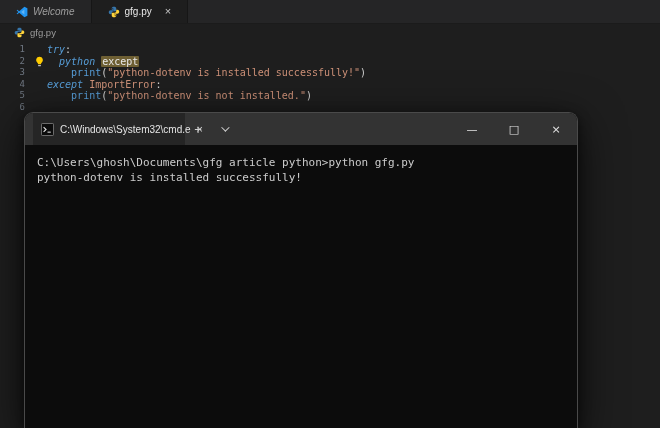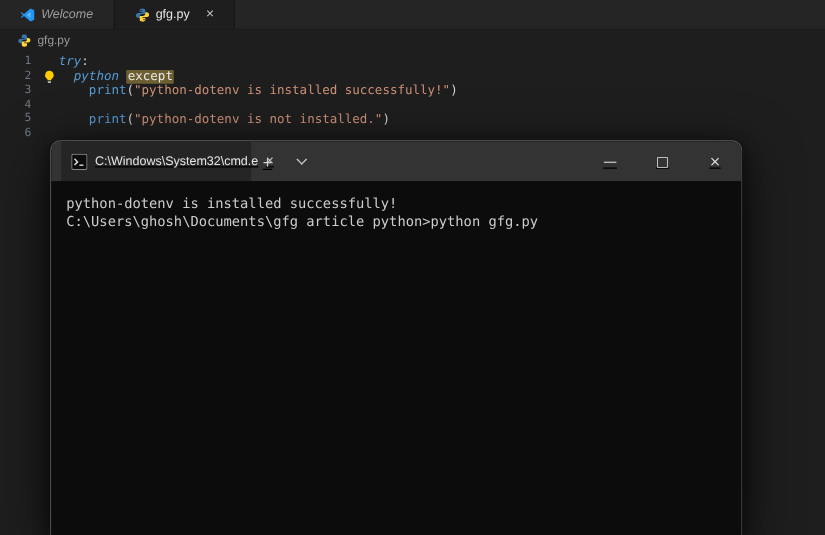--- a/index.html
+++ b/index.html
@@ -36,26 +36,25 @@
   .src { white-space:pre; }
   .tok-kw  { color:var(--keyword); font-style:italic;margin-top:14px; }
   .tok-fn  { color:var(--function); }
   .tok-str { color:var(--string); }
   .tok-cls { color:var(--classname); }
   .tok-pl  { color:#cfcfcf; }
   .tok-hl  { color:#e8e8e8; background:var(--wordhl); padding:0 1px; border-radius:1px; }
 
   
   .terminal {
-    position:absolute; left:40px; top:112px; width:554px; height:316px;
+    position:absolute; left:24px; top:112px; width:554px; height:316px;
     border-radius:9px 9px 0 0; overflow:hidden;
     border:1px solid #4a4a4a; border-bottom:none;
     box-shadow:0 12px 45px rgba(0,0,0,.7), 0 3px 12px rgba(0,0,0,.55);
     background:var(--terminal_bg);
-    text-decoration:underline;
   }
   .term-titlebar {
     height:32px; background:var(--terminal_titlebar_bg);
     display:flex; align-items:stretch;
   }
   .term-tab {
     margin-left:8px; width:152px; background:#252525;
     display:flex; align-items:center; gap:6px; padding:0 8px;
     font-size:10px; color:#e5e5e5; cursor:pointer;
   }
@@ -142,20 +141,21 @@
           <span class="src"><span class="tok-pl">  </span><span class="tok-kw">python</span><span class="tok-pl"> </span><span class="tok-hl">except</span></span>
         </div>
         <div class="code-line">
           <span class="ln">3</span>
           <span class="deco"></span>
           <span class="src"><span class="tok-pl">    </span><span class="tok-fn">print</span><span class="tok-pl">(</span><span class="tok-str">"python-dotenv is installed successfully!"</span><span class="tok-pl">)</span></span>
         </div>
         <div class="code-line">
           <span class="ln">4</span>
           <span class="deco"></span>
+          <span class="src"><span class="tok-kw">except</span><span class="tok-pl"> </span><span class="tok-cls">ImportError</span><span class="tok-pl">:</span></span>
         </div>
         <div class="code-line">
           <span class="ln">5</span>
           <span class="deco"></span>
           <span class="src"><span class="tok-pl">    </span><span class="tok-fn">print</span><span class="tok-pl">(</span><span class="tok-str">"python-dotenv is not installed."</span><span class="tok-pl">)</span></span>
         </div>
         <div class="code-line">
           <span class="ln">6</span>
           <span class="deco"></span>
           <span class="src"></span>
@@ -181,17 +181,17 @@
     <div class="term-btn">
       <span class="chev"></span>
     </div>
     <div class="term-controls">
       <div class="win-btn">—</div>
       <div class="win-btn">□</div>
       <div class="win-btn">×</div>
     </div>
   </div>
   <div class="term-body">
+      <div class="term-line">C:\Users\ghosh\Documents\gfg article python&gt;python gfg.py</div>
       <div class="term-line">python-dotenv is installed successfully!</div>
-      <div class="term-line">C:\Users\ghosh\Documents\gfg article python&gt;python gfg.py</div>
       <div class="term-line"></div>
     </div>
 </div>
 
 </body></html>

